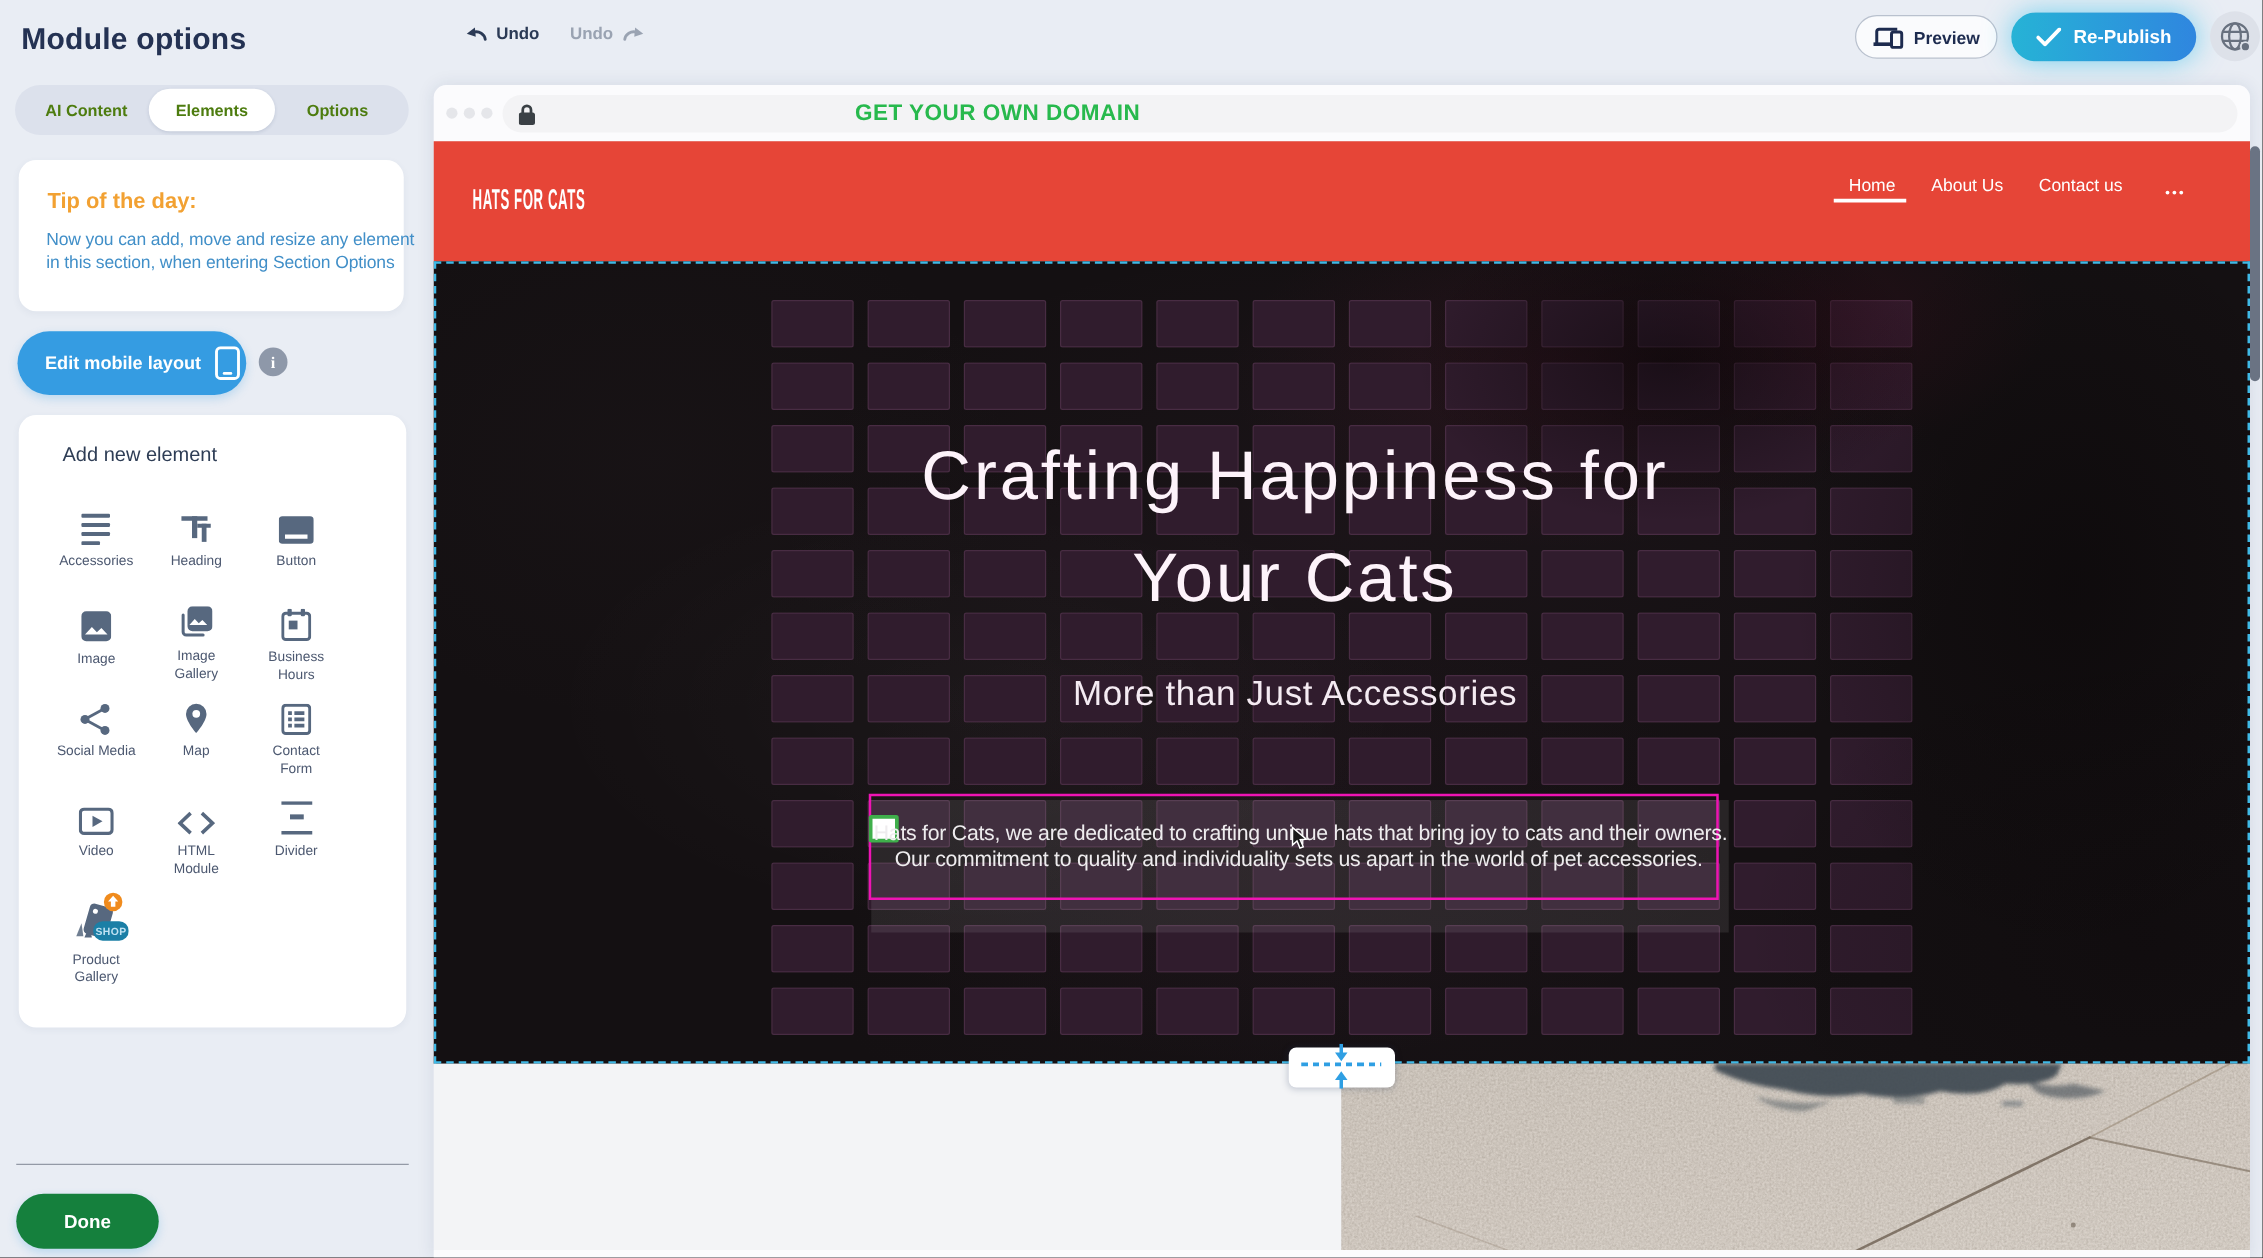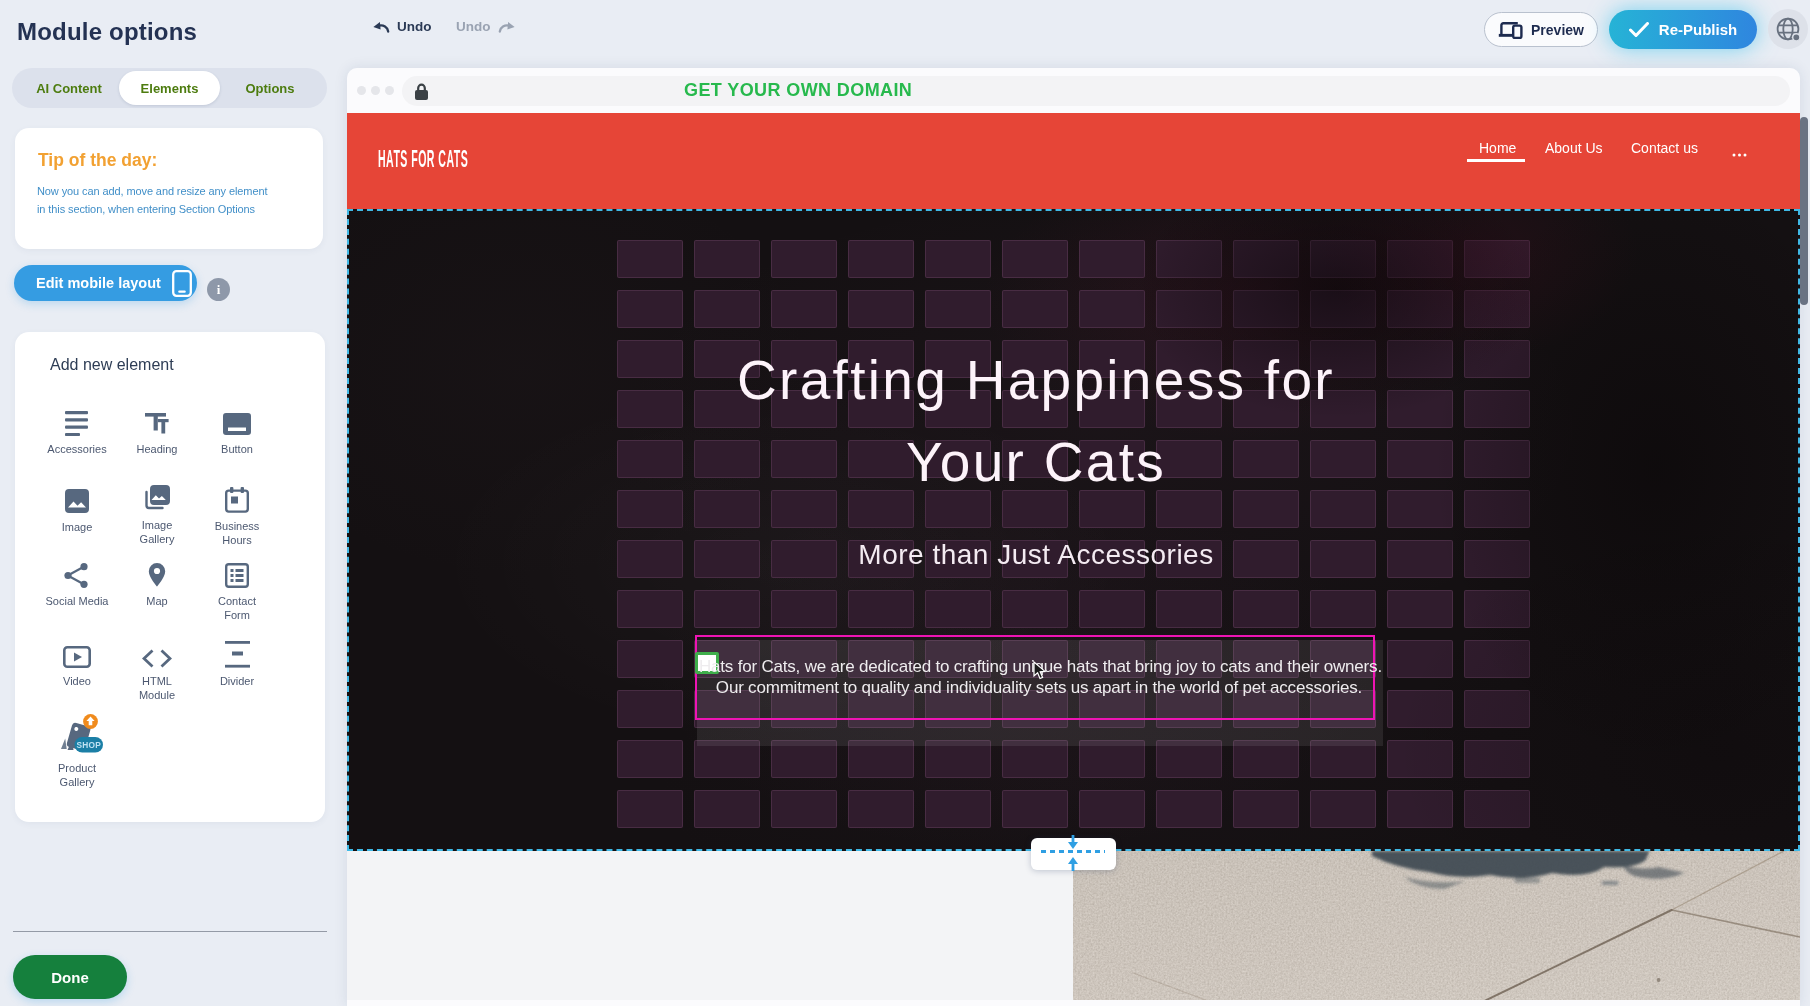--- a/index.html
+++ b/index.html
@@ -11,22 +11,22 @@
 .redo{left:456px;top:19px;display:flex;align-items:center;gap:7px;font-size:13.5px;font-weight:bold;color:#9aa3b2}
 .btn-preview{left:1484px;top:12px;width:114px;height:35px;border:1.5px solid #b9c1ce;border-radius:18px;background:#fafbfd;display:flex;align-items:center;justify-content:center;gap:8px;font-size:14px;font-weight:bold;color:#1d2b4f}
 .btn-repub{left:1609px;top:10px;width:148px;height:39px;border-radius:20px;background:linear-gradient(90deg,#26b3d6,#2f86df);box-shadow:0 0 22px rgba(41,190,235,.6);display:flex;align-items:center;justify-content:center;gap:10px;font-size:15px;font-weight:bold;color:#fff}
 .globe{left:1768px;top:9px;width:40px;height:40px;border-radius:50%;background:#dde1e9;display:flex;align-items:center;justify-content:center}
 
 .tabs{left:12px;top:68px;width:315px;height:40px;border-radius:20px;background:#dce1ec}
 .tabs .seg{position:absolute;top:0;height:40px;display:flex;align-items:center;justify-content:center;font-size:13px;font-weight:bold;color:#4d7c0f}
 .tabs .active{top:3px;height:34px;background:#fff;border-radius:17px;box-shadow:0 1px 3px rgba(40,60,100,.15)}
 .tipcard{left:15px;top:128px;width:308px;height:121px;border-radius:14px;background:#fff;box-shadow:0 2px 6px rgba(60,80,120,.06)}
 .tiptitle{left:38px;top:150px;font-size:17.5px;font-weight:bold;color:#f2a132}
-.tipbody{left:37px;top:183px;width:292px;font-size:11px;letter-spacing:-.1px;line-height:17.5px;color:#418fc8;white-space:nowrap}
-.editbtn{left:14px;top:265px;width:183px;height:36px;border-radius:26px;background:#359ce2;box-shadow:0 3px 8px rgba(53,156,226,.25);color:#fff;font-size:14.5px;font-weight:bold;display:flex;align-items:center;white-space:nowrap}
+.tipbody{left:37px;top:183px;width:292px;font-size:14px;letter-spacing:-.1px;line-height:17.5px;color:#418fc8;white-space:nowrap}
+.editbtn{left:14px;top:265px;width:183px;height:51px;border-radius:26px;background:#359ce2;box-shadow:0 3px 8px rgba(53,156,226,.25);color:#fff;font-size:14.5px;font-weight:bold;display:flex;align-items:center;white-space:nowrap}
 .editbtn span{margin-left:22px}
 .editbtn svg{margin-left:11px}
 .info{left:207px;top:278px;width:23px;height:23px;border-radius:50%;background:#8e98a9;color:#fff;font-size:13px;font-weight:bold;display:flex;align-items:center;justify-content:center;font-family:"Liberation Serif",serif}
 .elcard{left:15px;top:332px;width:310px;height:490px;border-radius:14px;background:#fff;box-shadow:0 2px 6px rgba(60,80,120,.06)}
 .eltitle{left:50px;top:356px;font-size:16px;color:#2e3d55}
 .elitem{position:absolute;width:84px;text-align:center}
 .elitem svg{display:block;margin:0 auto}
 .ellabel{margin-top:7px;font-size:11px;line-height:13.5px;color:#4c5870}
 .sidehr{left:13px;top:931px;width:314px;height:1px;background:#949aa6}
 .donebtn{left:13px;top:955px;width:114px;height:44px;border-radius:22px;background:#15803d;color:#fff;font-size:15px;font-weight:bold;display:flex;align-items:center;justify-content:center;box-shadow:0 3px 8px rgba(45,154,226,.25)}

